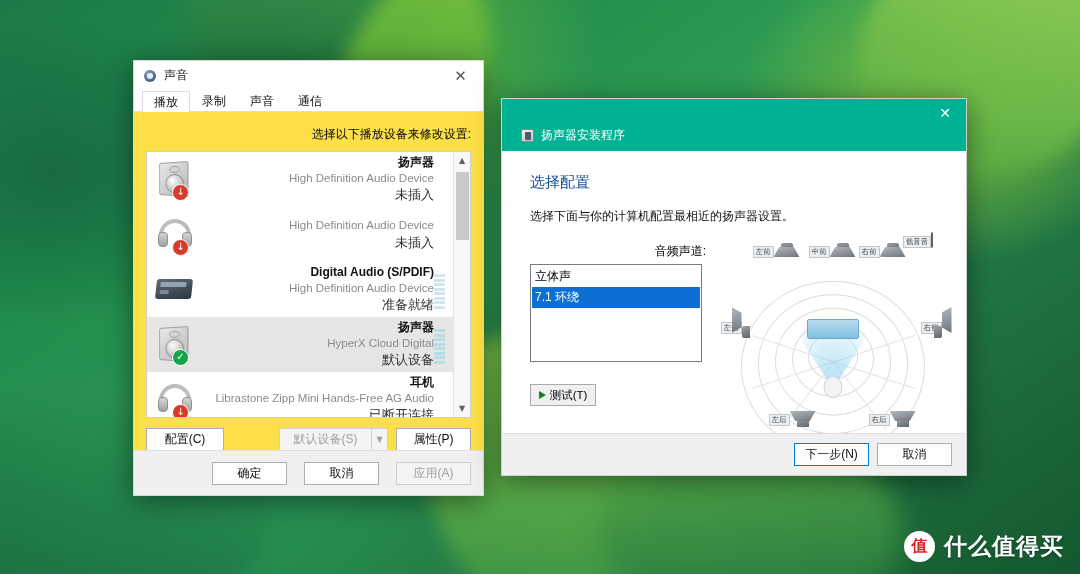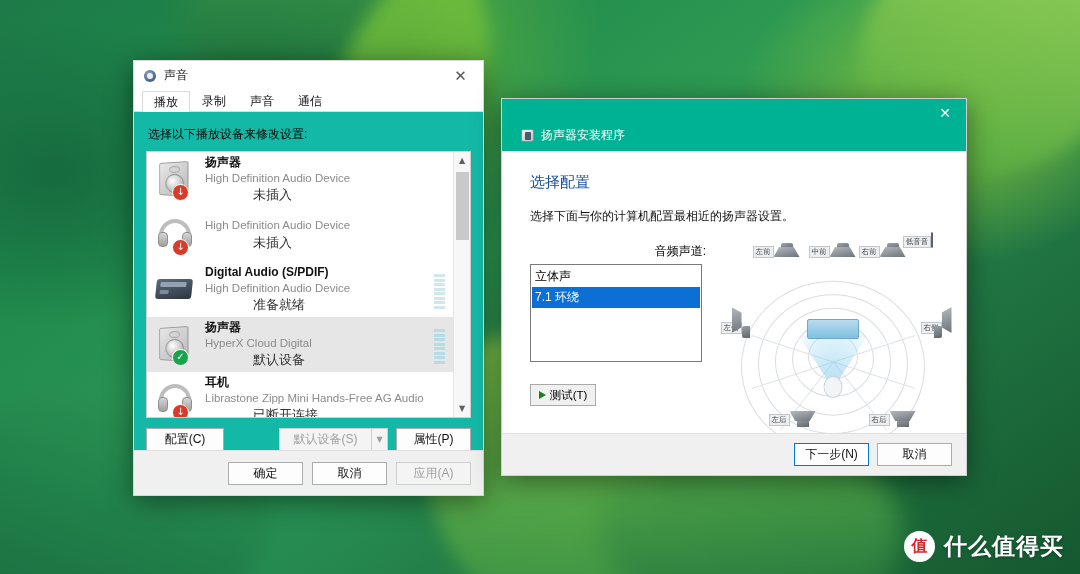--- a/index.html
+++ b/index.html
@@ -40,21 +40,21 @@
   #sound-titlebar .tb-icon::after{ content:""; position:absolute; left:4px; top:4px; width:6px; height:6px; border-radius:50%; background:#e9eef5; }
   #sound-title { font-size:12px; color:#202020; }
   #sound-close { position:absolute; right:0; top:0; width:45px; height:29px; display:flex; align-items:center; justify-content:center;
      font-size:15px; color:#555; font-family:"DejaVu Sans",sans-serif; }
 
   
   #tabs { height:22px; padding-left:8px; display:flex; align-items:flex-end; gap:0px; background:#fff; border-bottom:1px solid #dcdcdc;}
   .tab { height:21px; padding:0 11px; display:flex; align-items:center; font-size:12px; color:#111;
      border:1px solid transparent; border-bottom:none; background:transparent; }
   .tab.active { background:#fff; border-color:#dcdcdc; position:relative; top:1px; z-index:2; }
-  #sound-body { background:#14b8a6; padding:10px 12px 0 12px; height:calc(100% - 29px - 22px); position:relative; }
+  #sound-body { background:#fde047; padding:10px 12px 0 12px; height:calc(100% - 29px - 22px); position:relative;text-align:right; }
   #sound-hint { font-size:12px; color:#000; margin:4px 0 8px 2px; }
 
   
   #device-list { border:1px solid #cfcfcf; height:267px; background:#fff; position:relative; overflow:hidden; }
   #device-scroll { position:absolute; left:0; top:0; right:17px; bottom:0; }
   .device { height:55px; display:flex; align-items:center; padding:0 6px 0 8px; position:relative; }
   .device.selected { background:#e6e6e6; }
   .dev-icon { width:40px; height:42px; flex:none; position:relative; margin-right:10px; }
   .dev-text { flex:1; min-width:0; line-height:1.32; }
   .dev-name { font-size:12px; font-weight:bold; color:#111; }
@@ -98,21 +98,21 @@
   
   #btn-row-1 { display:flex; align-items:center; margin-top:10px; }
   .btn { height:23px; min-width:75px; padding:0 10px; background:#fdfdfd; border:1px solid #adadad; font-size:12px; color:#111;
      display:flex; align-items:center; justify-content:center; font-family:inherit; }
   .btn.disabled { color:#a0a0a0; background:#f4f4f4; border-color:#cfcfcf; }
   .btn.default { border:1px solid #0078d7; box-shadow:inset 0 0 0 1px #fff; }
   .split { display:flex; }
   .split .main { border-right:none; }
   .split .arrow { width:17px; min-width:17px; padding:0; }
   #btn-row-2 { position:absolute; left:0; right:0; bottom:0; height:45px; background:#f0f0f0; border-top:1px solid #dfdfdf;
-     display:flex; align-items:center; justify-content:flex-end; gap:9px; padding-right:12px; }
+     display:flex; align-items:center; justify-content:flex-end; gap:17px; padding-right:12px; }
 
   
   #wizard { left:501px; top:98px; width:466px; height:378px; background:#fff; border:1px solid #d0d0d0; }
   #wiz-titlebar { height:52px; background:#00b294; position:relative; }
   #wiz-close { position:absolute; right:0; top:0; width:42px; height:27px; display:flex; align-items:center; justify-content:center;
      color:#fff; font-size:14px; font-family:"DejaVu Sans",sans-serif; }
   #wiz-titlebar .wt { position:absolute; left:19px; top:28px; display:flex; align-items:center; gap:7px; color:#fff; font-size:12px; }
   .wt-icon { width:13px; height:13px; background:linear-gradient(150deg,#f4f4f4,#bfbfbf); border:1px solid #8d8d8d; border-radius:2px; position:relative; }
   .wt-icon::after { content:""; position:absolute; left:3px; top:2px; width:6px; height:8px; border-radius:1px; background:#4a5b6b; }
   #wiz-body { position:relative; height:calc(100% - 52px); padding:22px 24px 0 28px; }

